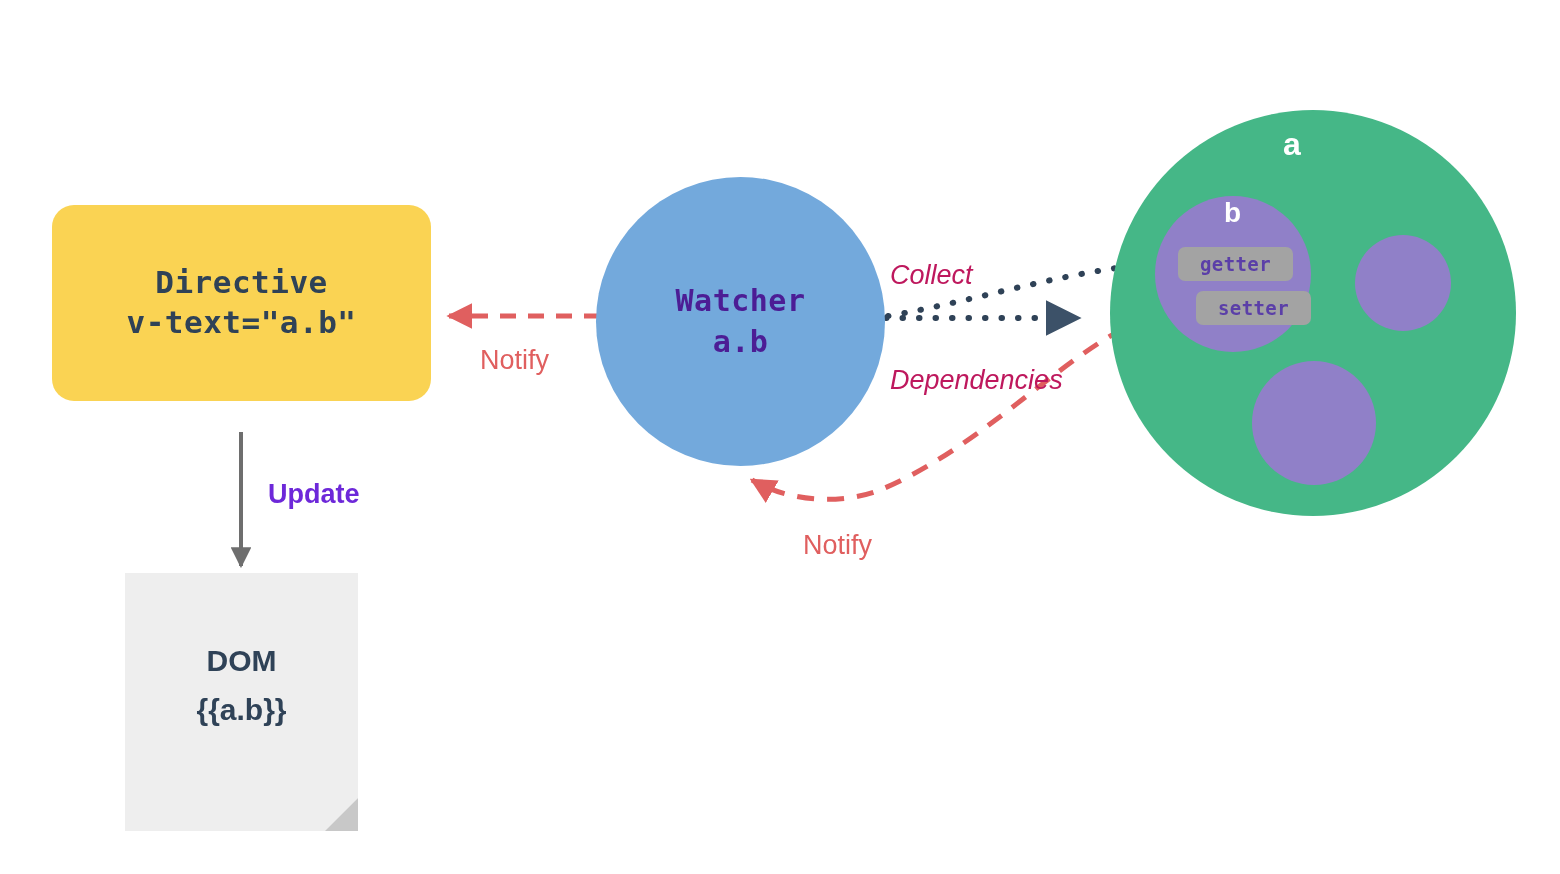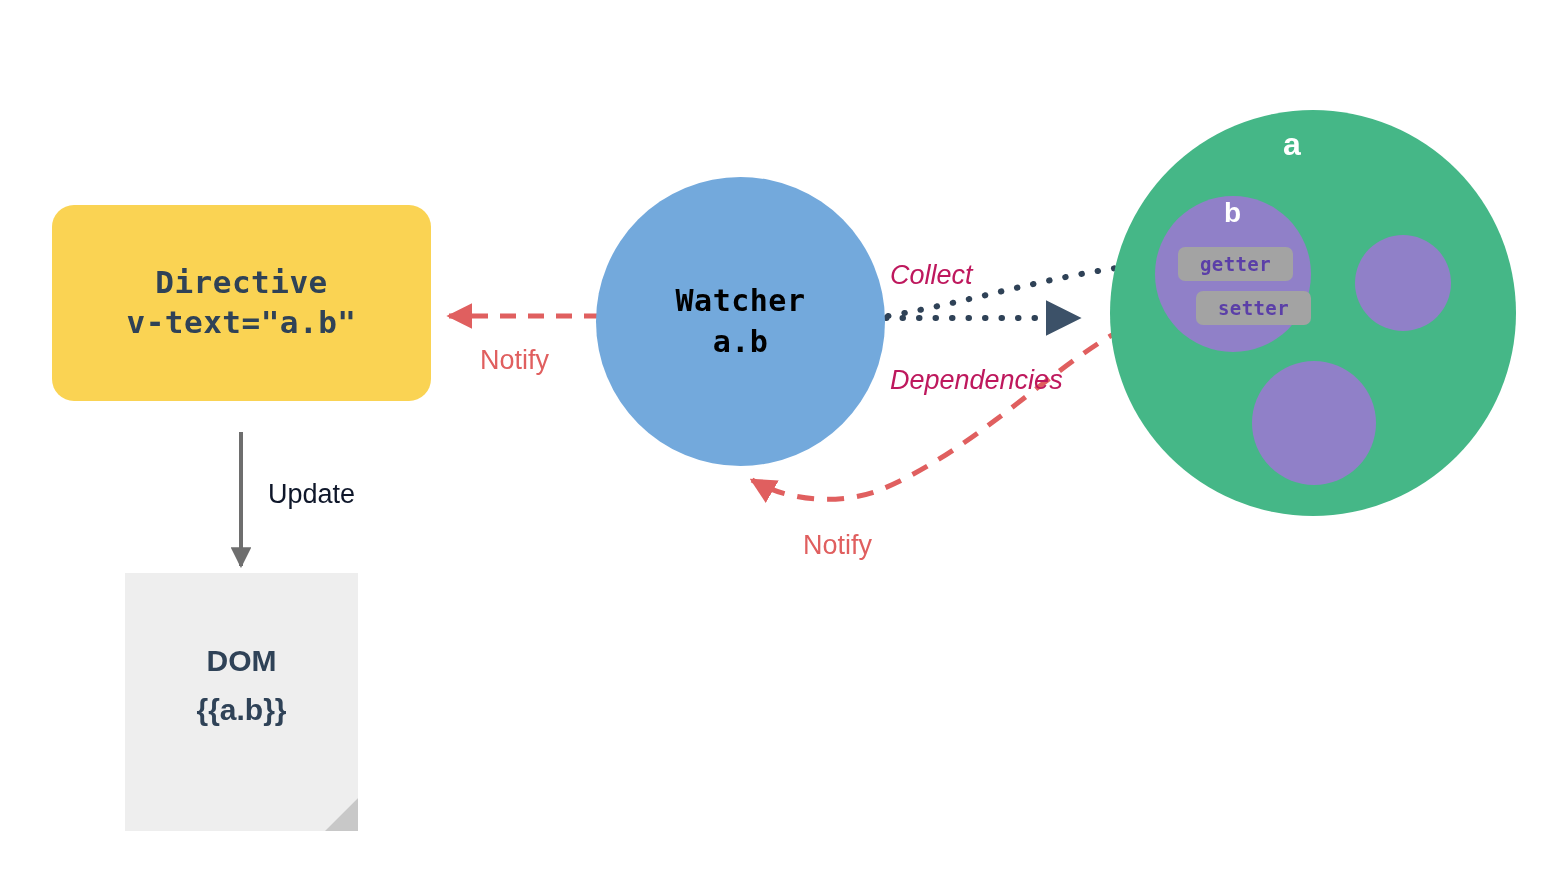--- a/index.html
+++ b/index.html
@@ -105,21 +105,21 @@
     background: #73a9dc;
     display: flex;
     flex-direction: column;
     align-items: center;
     justify-content: center;
   }
   #watcher-circle .line {
     font-family: "DejaVu Sans Mono", "Liberation Mono", monospace;
     font-weight: bold;
     font-size: 30px;
-    color: #000000;
+    color: #4c1d95;
     line-height: 1.35;
     letter-spacing: 0.5px;
     white-space: pre;
   }
 
   
   #circle-a {
     position: absolute;
     left: 1110px;
     top: 110px;
@@ -214,21 +214,22 @@
     color: #e05f5f;
   }
   #label-notify-bottom {
     left: 803px;
     top: 528px;
     color: #e05f5f;
   }
   #label-update {
     left: 268px;
     top: 477px;
-    color: #0f172a;
+    color: #6d28d9;
+    font-weight: bold;
   }
 </style>
 </head>
 <body>
 
 <div id="stage">
 
   <svg class="layer" viewBox="0 0 1560 874" width="1560" height="874">
     <defs>
       <marker id="arrow-dark" viewBox="0 0 10 10" refX="9" refY="5" markerWidth="6" markerHeight="6" orient="auto-start-reverse">

